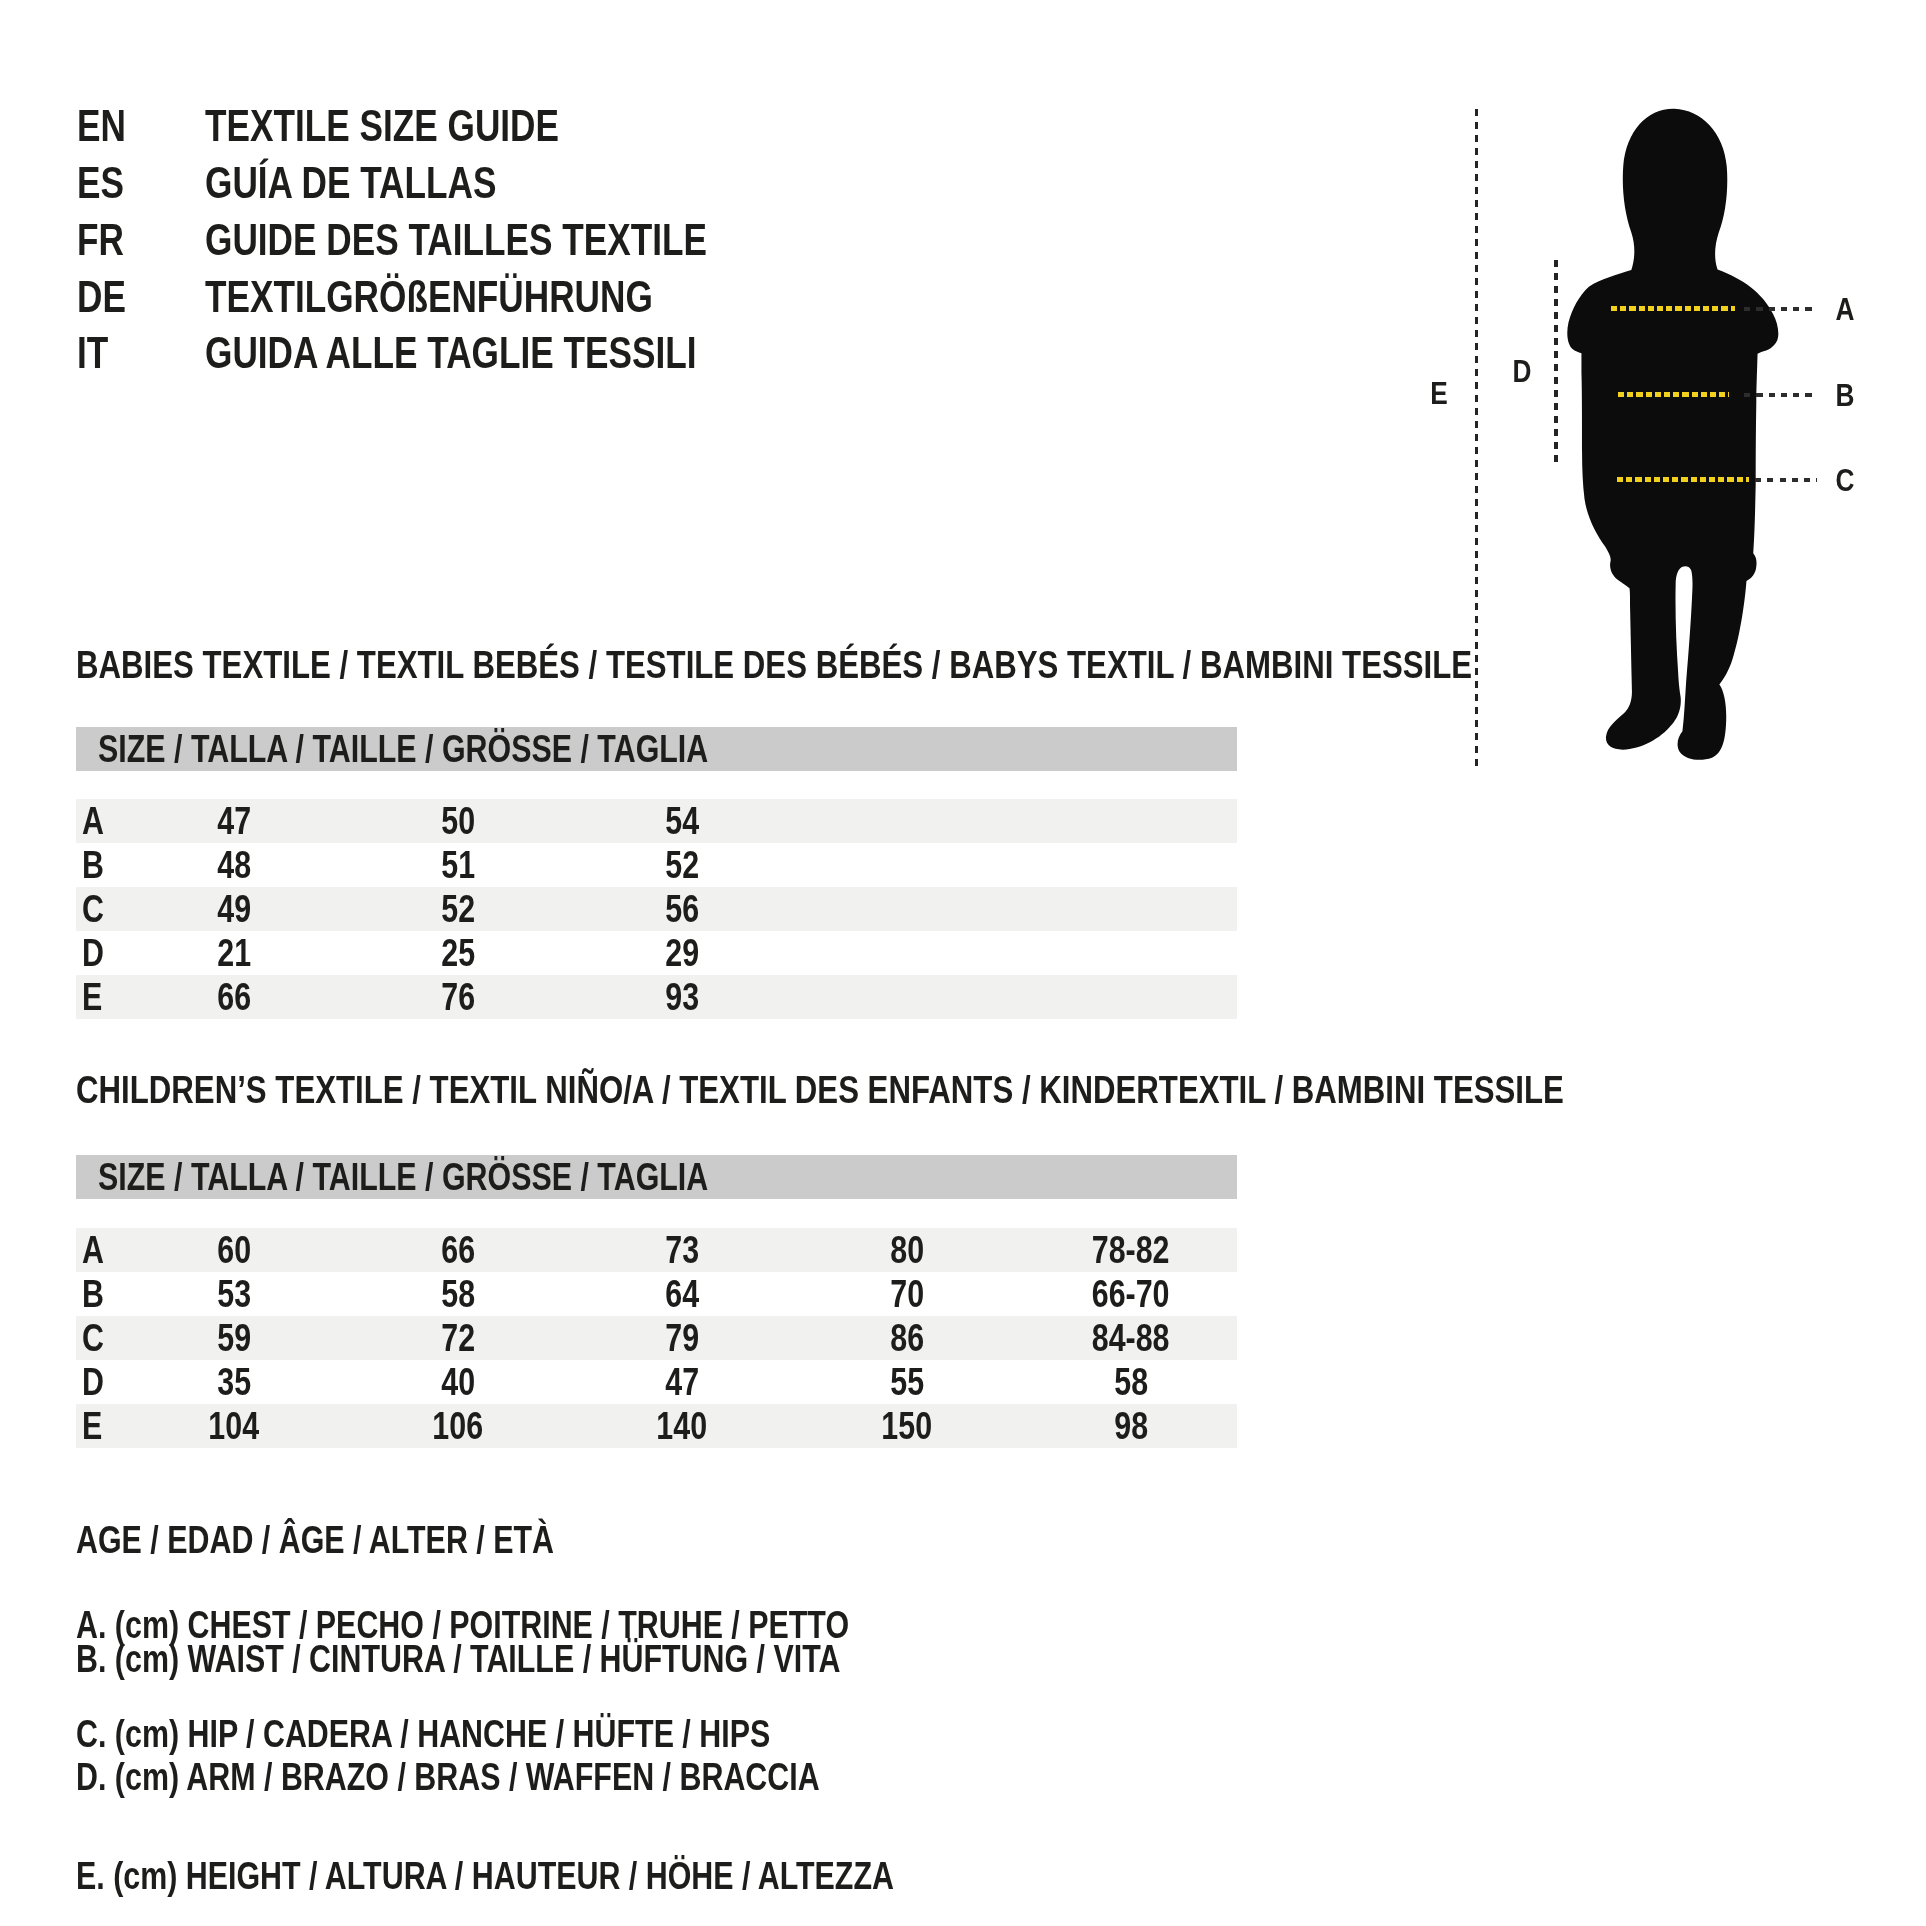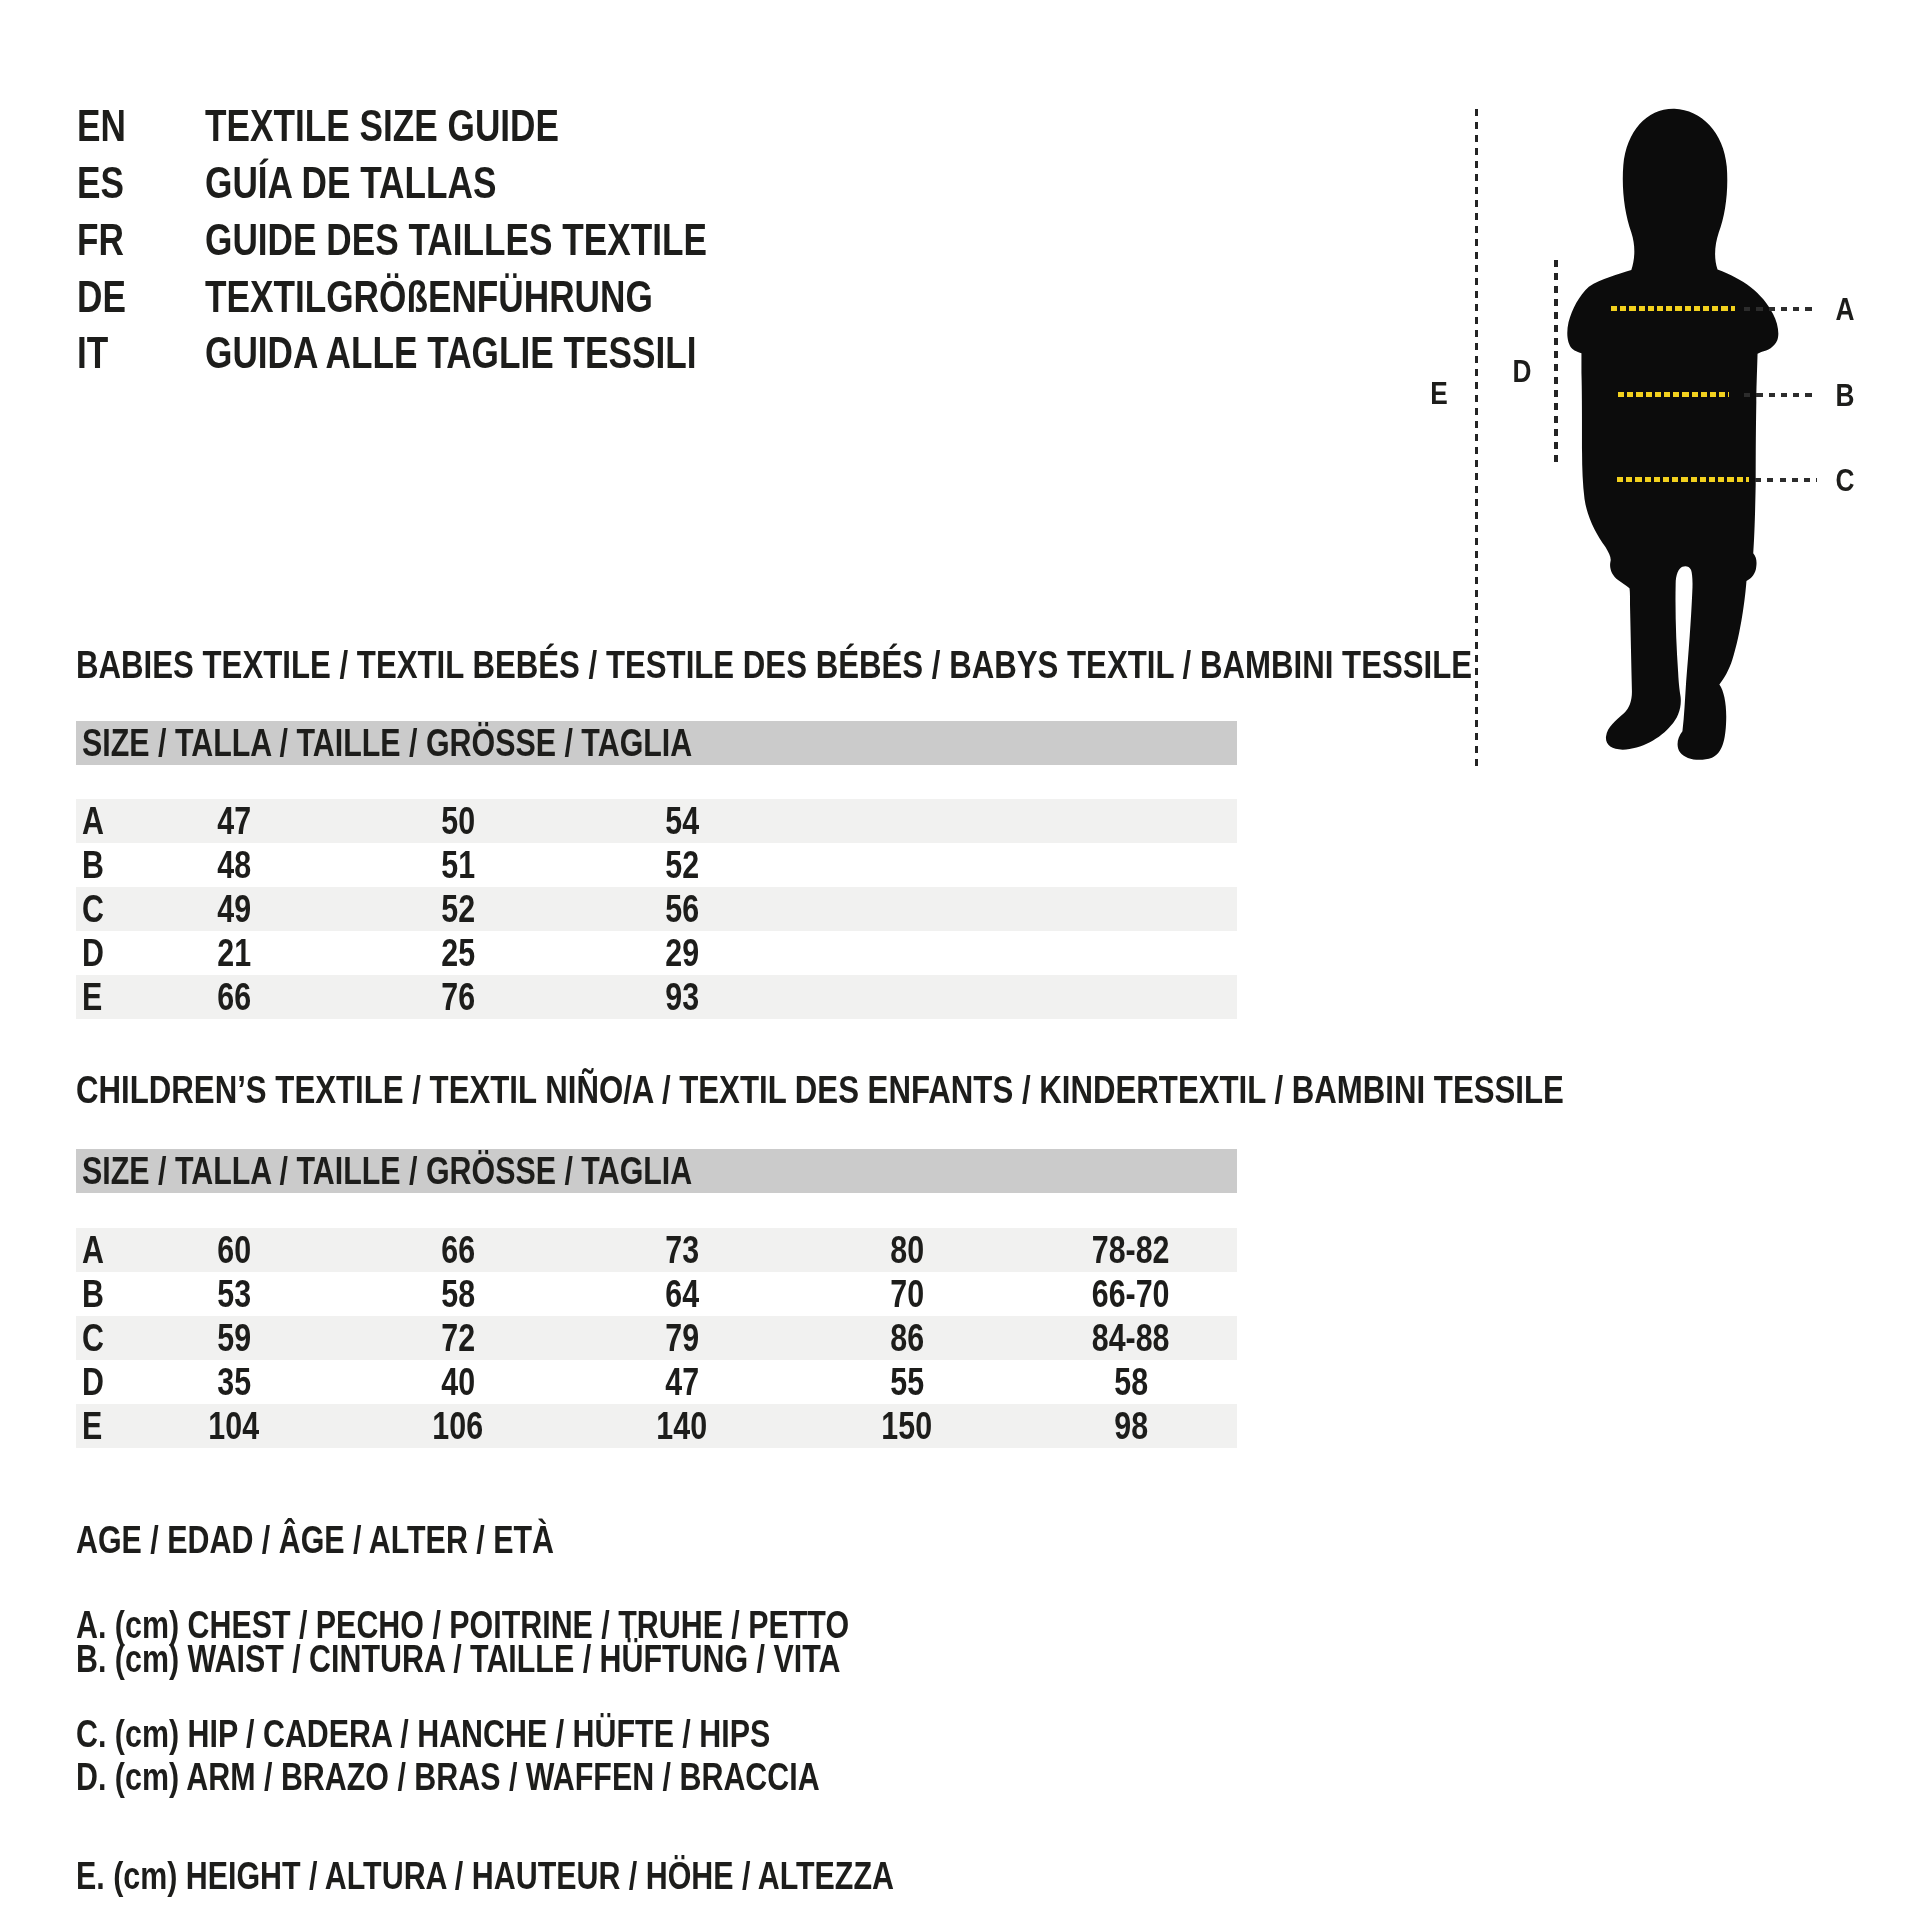--- a/index.html
+++ b/index.html
@@ -14,22 +14,22 @@
 
   
   .lang-row { position:absolute; left:77px; height:44px; display:flex; align-items:center; font-size:44px;gap:37px; }
   .lang-code { width:91px; flex:0 0 91px; }
 
   
   .section-heading { position:absolute; left:76px; height:44px; display:flex; align-items:center; font-size:39px; }
 
   
   .size-table { position:absolute; left:76px; width:1161px; }
-  .tbl-header { position:absolute; left:0; top:12px; width:100%; height:44px; background:#cbcbcb;
-                display:flex; align-items:center; padding-left:6px; box-sizing:border-box; font-size:38px; }
+  .tbl-header { position:absolute; left:0; top:18px; width:100%; height:44px; background:#cbcbcb;
+                display:flex; align-items:center; padding-left:22px; box-sizing:border-box; font-size:38px; }
   .months-row { position:absolute; left:0; top:44px; width:100%; height:45px; }
   .tbl-row    { position:absolute; left:0; width:100%; height:44px; }
   .stripe     { background:#f1f1f0; }
   .row-label  { position:absolute; left:5.5px; top:0; height:100%; display:flex; align-items:center; font-size:38px; }
   .cell { position:absolute; top:0; height:100%; width:222px; display:flex; align-items:center; justify-content:center; font-size:38px; }
   .c0 { left:47px; } .c1 { left:271px; } .c2 { left:495px; } .c3 { left:720px; } .c4 { left:944px; }
 
   
   .legend-line { position:absolute; left:76px; height:44px; display:flex; align-items:center; font-size:38px; }
 

